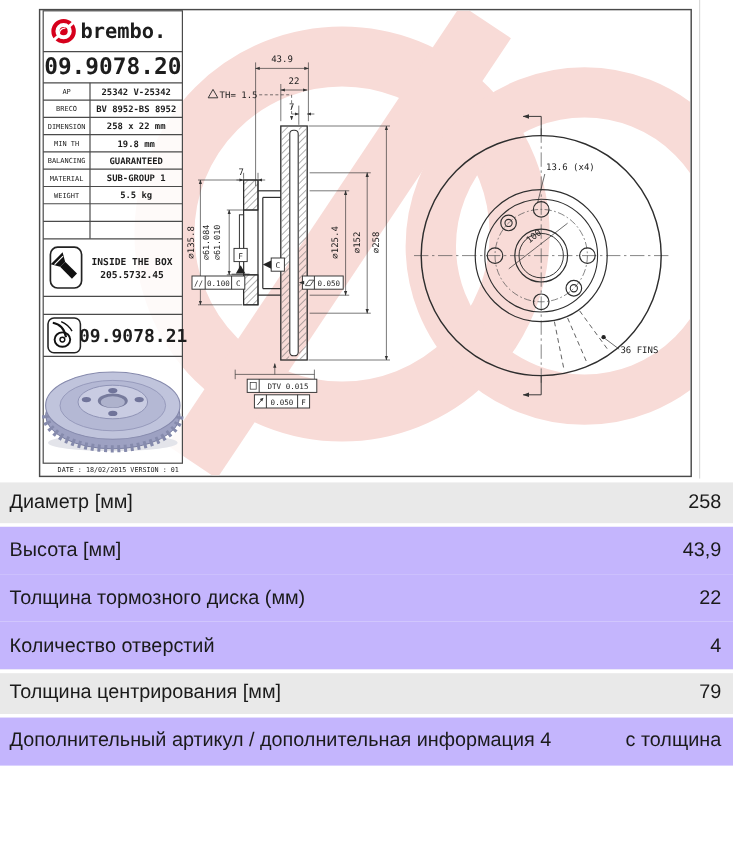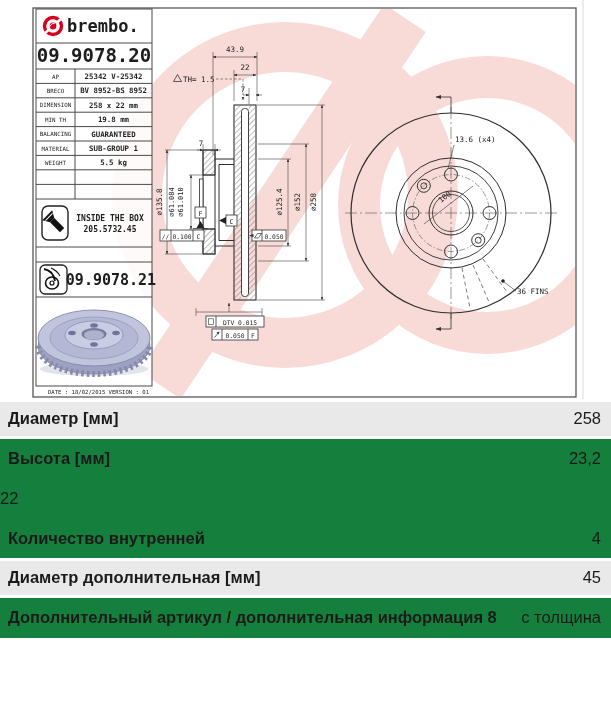--- a/index.html
+++ b/index.html
@@ -2,23 +2,23 @@
 <html><head>
 <meta charset="utf-8">
 <style>
   html,body{margin:0;padding:0;background:#fff;width:611px;}
   body{font-family:"Liberation Sans",sans-serif;}
   .page{width:611px;height:717px;overflow:hidden;background:#fff;}
   .draw-wrap{width:611px;height:399px;position:relative;background:#fff;}
   svg text{font-family:"DejaVu Sans Mono",monospace;fill:#1d1d1d;}
   .spec-table{width:611px;height:318px;display:flex;flex-direction:column;}
   .spec-row{height:39.75px;box-sizing:border-box;display:flex;align-items:center;
-    justify-content:space-between;font-size:16.5px;color:#1a1a1a;background:#15803d;}
+    justify-content:space-between;font-size:16.5px;color:#1a1a1a;background:#c4b5fd;}
   .spec-row.shaded{background:#e9e9e9;border-top:3px solid #fff;border-bottom:3px solid #fff;}
-  .spec-row .lbl{padding-left:8px;white-space:nowrap;font-weight:bold;}
+  .spec-row .lbl{padding-left:8px;white-space:nowrap;}
   .spec-row .val{padding-right:10px;white-space:nowrap;text-align:center;}
 </style>
 </head>
 <body>
 
 <div class="page">
 
   <div class="draw-wrap">
   <svg width="611" height="399" viewBox="0 0 611 399">
     <defs>
@@ -286,32 +286,33 @@
   </svg>
   </div>
 
   <div class="spec-table">
     <div class="spec-row shaded">
       <span class="lbl">Диаметр [мм]</span>
       <span class="val">258</span>
     </div>
     <div class="spec-row">
       <span class="lbl">Высота [мм]</span>
-      <span class="val">23,2</span>
+      <span class="val">43,9</span>
     </div>
     <div class="spec-row">
+      <span class="lbl">Толщина тормозного диска (мм)</span>
       <span class="val">22</span>
     </div>
     <div class="spec-row">
-      <span class="lbl">Количество внутренней</span>
+      <span class="lbl">Количество отверстий</span>
       <span class="val">4</span>
     </div>
     <div class="spec-row shaded">
-      <span class="lbl">Диаметр дополнительная [мм]</span>
-      <span class="val">45</span>
+      <span class="lbl">Толщина центрирования [мм]</span>
+      <span class="val">79</span>
     </div>
     <div class="spec-row">
-      <span class="lbl">Дополнительный артикул / дополнительная информация 8</span>
+      <span class="lbl">Дополнительный артикул / дополнительная информация 4</span>
       <span class="val">с толщина</span>
     </div>
   </div>
 
 </div>
 
 </body></html>

